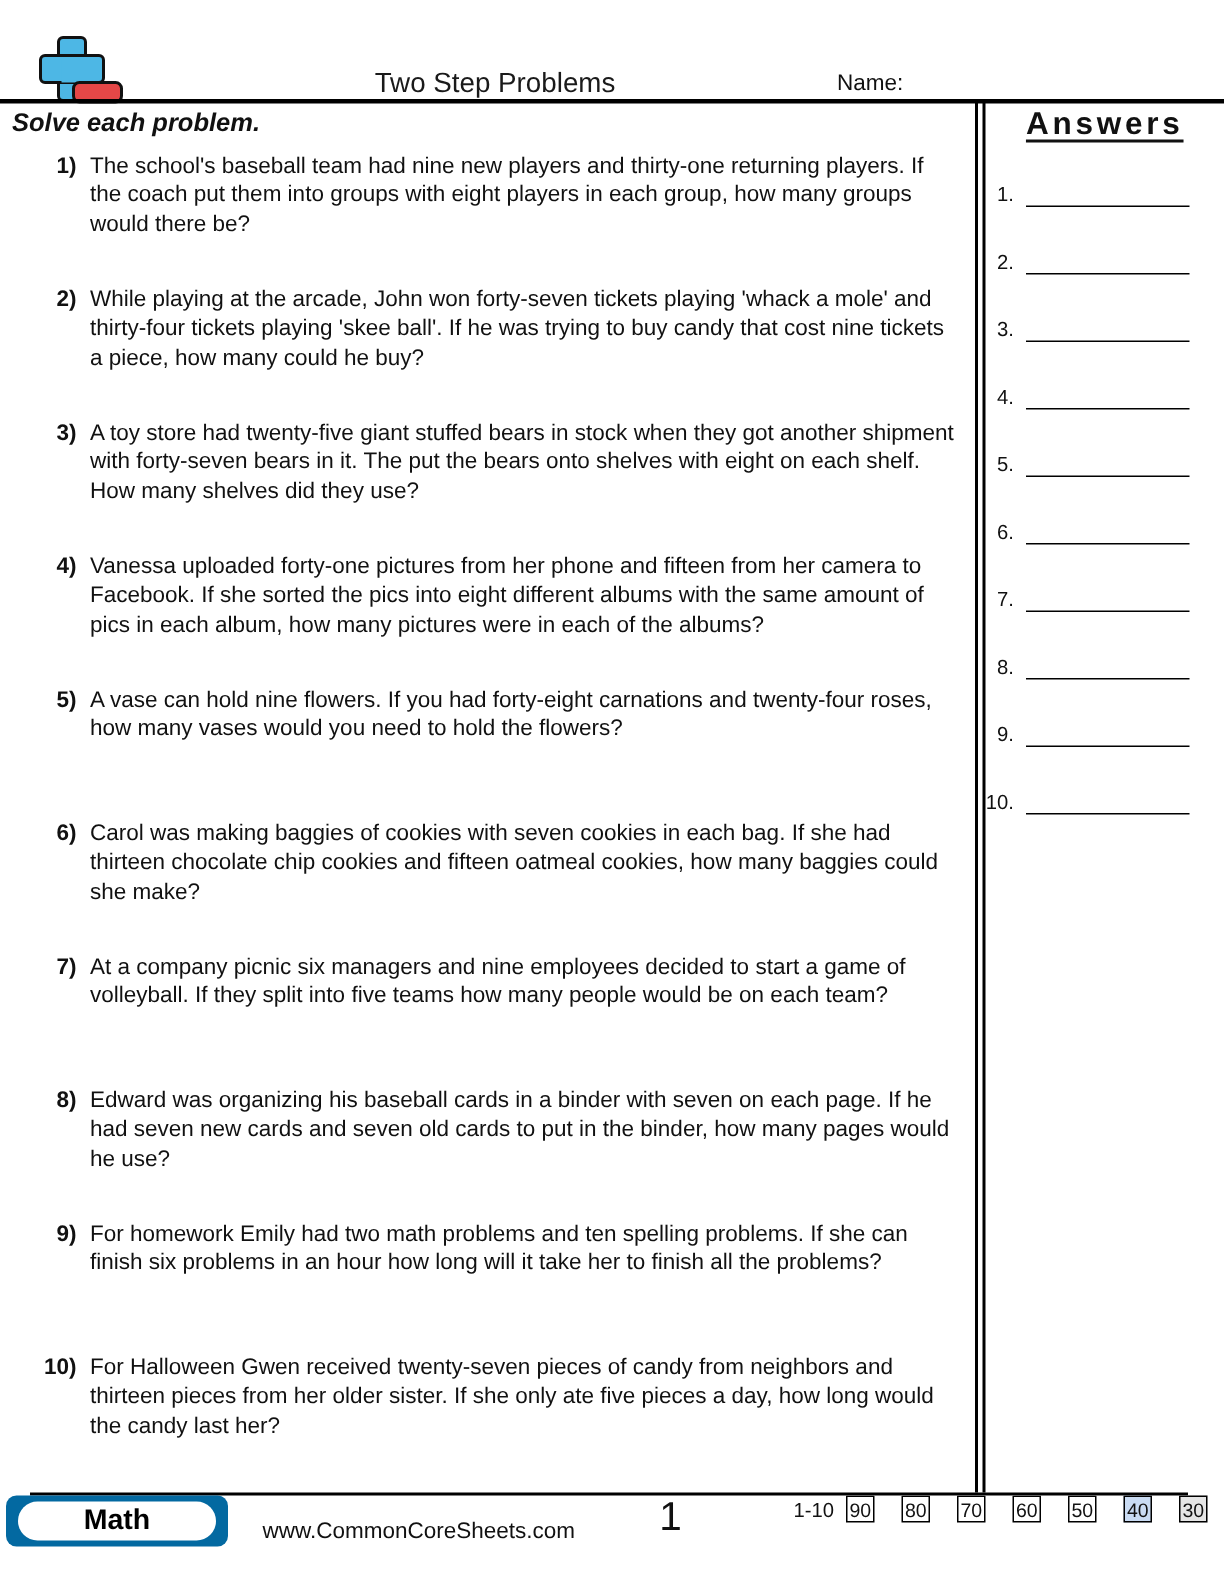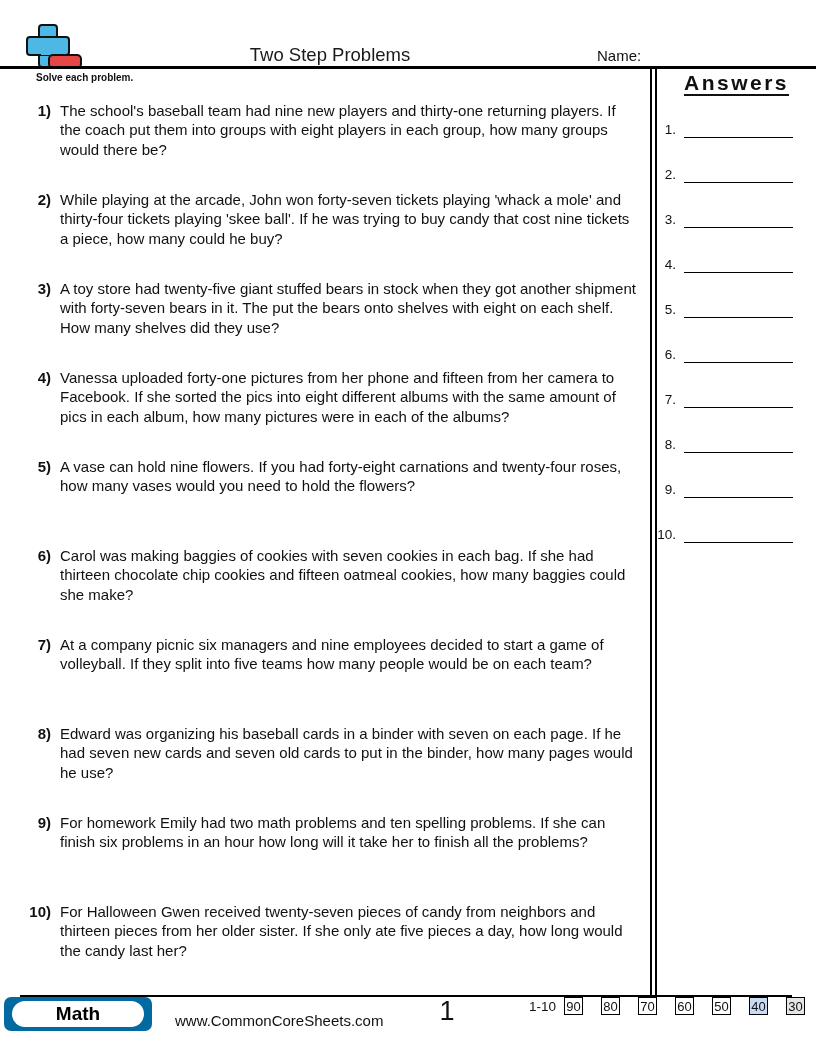--- a/index.html
+++ b/index.html
@@ -24,23 +24,23 @@
   }
   .logo .vfill { position:absolute; left:41px; top:38px; width:15px; height:17px; }
   .logo .minus {
     position:absolute; left:48px; top:54px; width:30px; height:11px;
     border:2.5px solid #111; border-radius:5px;
   }
   .page-title {
     position:absolute; left:130px; top:44px; width:400px;
     text-align:center; font-size:18.5px; color:#1a1a1a;
   }
-  .name-label { position:absolute; left:558px; top:47px; font-size:15px;margin-left:39px; }
+  .name-label { position:absolute; left:558px; top:47px; font-size:15px; }
   .hline { position:absolute; left:0; top:66px; width:816px; height:3px; background:#000; }
-  .instructions { position:absolute; left:36px; top:72px; font-size:10px; font-weight:bold; }
+  .instructions { position:absolute; left:8px; top:72px; font-size:17px; font-weight:bold;font-style:italic; }
 
   
   .vsep {
     position:absolute; left:650px; top:68px; height:927px; width:3px;
     border-left:2px solid #000; border-right:2px solid #000;
   }
 
   
   .problem { position:absolute; left:24px; width:614px; display:flex; }
   .p-num {

